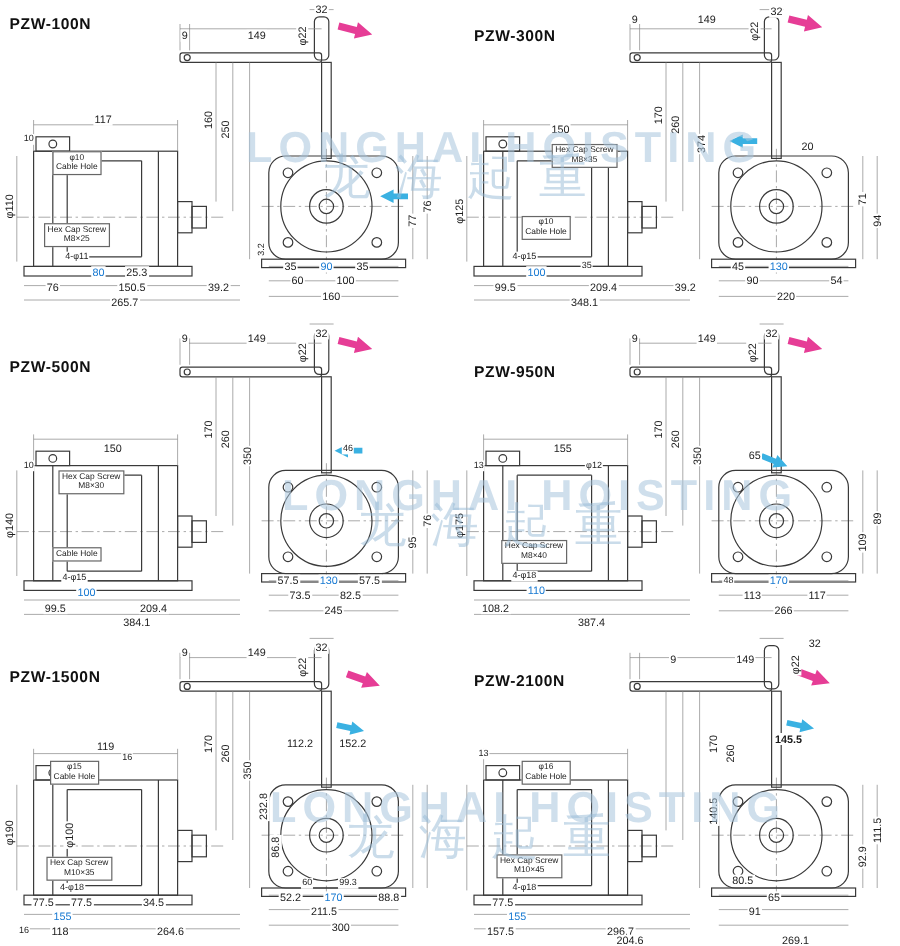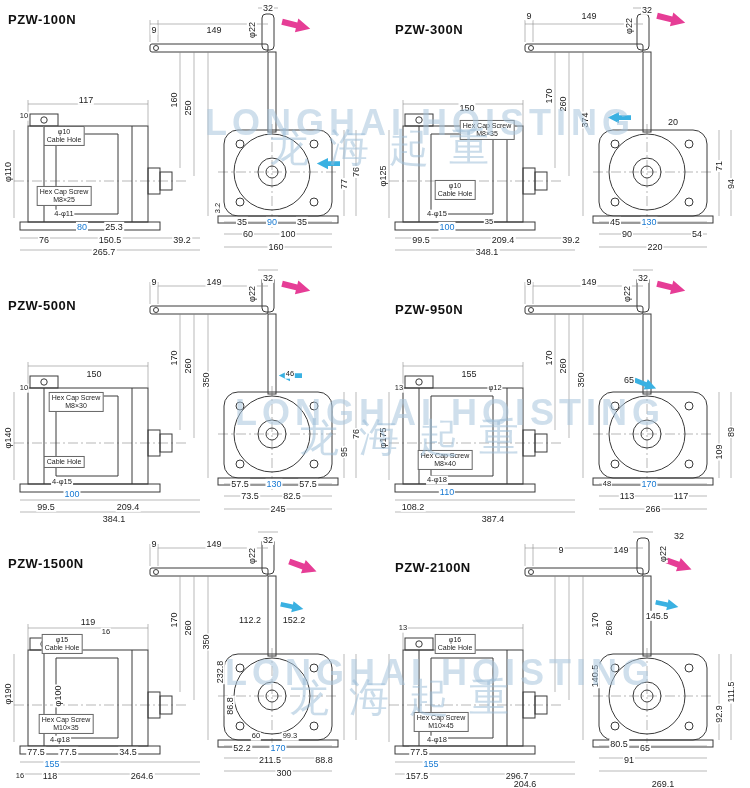--- a/index.html
+++ b/index.html
@@ -296,53 +296,53 @@
       <span class="dim" style="left: 120px; top: 260px; margin-top: 12px;">437.8</span>
       <span class="dim" style="left: 250px; top: 96px;">112.2</span>
       <span class="dim" style="left: 294px; top: 96px;">152.2</span>
       <span class="dim vert" style="left: 220px; top: 148px;">232.8</span>
       <span class="dim vert" style="left: 230px; top: 182px;">86.8</span>
       <span class="dim small" style="left: 256px; top: 212px;">60</span>
       <span class="dim small" style="left: 290px; top: 212px;">99.3</span>
       <span class="dim" style="left: 242px; top: 224px;">52.2</span>
       <span class="dim blue" style="left: 278px; top: 224px;">170</span>
       <span class="dim" style="left: 270px; top: 236px;">211.5</span>
-      <span class="dim" style="left: 324px; top: 236px;">88.8</span>
+      <span class="dim" style="left: 324px; top: 224px;">88.8</span>
       <span class="dim" style="left: 284px; top: 249px;">300</span>
     </div>
 </section>
 
 <section class="panel" style="left:375px;top:524px">
   <h2 class="model" style="left:20px;top:36px">PZW-2100N</h2>
   <svg class="draw" viewBox="0 0 375 262">
     <use href="#winch-g"></use>
     <use href="#dir-arrow-shape" class="arr-m" transform="translate(292,28) rotate(20)"></use>
     <use href="#dir-arrow-shape" class="arr-b" transform="translate(282,72) rotate(12) scale(0.8)"></use>
   </svg>
   <div class="labels">
       <span class="dim" style="left: 186px; top: 26px;">9</span>
       <span class="dim" style="left: 246px; top: 26px;">149</span>
       <span class="dim" style="left: 304px; top: 12px;">32</span>
       <span class="dim vert" style="left: 288px; top: 30px;">φ22</span>
       <span class="dim vert" style="left: 220px; top: 96px;">170</span>
       <span class="dim vert" style="left: 234px; top: 104px;">260</span>
-      <span class="dim" style="left: 282px; top: 92px;">145.5</span>
+      <span class="dim" style="left: 282px; top: 92px; font-weight: bold;">145.5</span>
       <span class="dim small" style="left: 28px; top: 104px;">13</span>
       <span class="dim small boxed" style="left: 80px; top: 120px;">φ16
 Cable Hole</span>
       <span class="dim small boxed" style="left: 66px; top: 198px;">Hex Cap Screw
 M10×45</span>
       <span class="dim small" style="left: 62px; top: 216px;">4-φ18</span>
       <span class="dim" style="left: 44px; top: 228px;">77.5</span>
       <span class="dim blue" style="left: 56px; top: 240px;">155</span>
       <span class="dim" style="left: 42px; top: 252px;">157.5</span>
       <span class="dim" style="left: 142px; top: 252px;">296.7</span>
       <span class="dim" style="left: 150px; top: 260px;">204.6</span>
       <span class="dim vert" style="left: 220px; top: 152px;">140.5</span>
-      <span class="dim" style="left: 244px; top: 220px; text-align: right;">80.5</span>
+      <span class="dim" style="left: 244px; top: 210px; text-align: right;">80.5</span>
       <span class="dim" style="left: 270px; top: 224px;">65</span>
       <span class="dim" style="left: 304px; top: 224px; margin-top: 48px;">123.6</span>
       <span class="dim" style="left: 254px; top: 236px;">91</span>
       <span class="dim" style="left: 288px; top: 248px; margin-top: 12px;">269.1</span>
       <span class="dim vert" style="left: 356px; top: 168px;">111.5</span>
       <span class="dim vert" style="left: 344px; top: 190px;">92.9</span>
     </div>
 </section>
 
 <div class="watermark" style="left:205px;top:102px">

